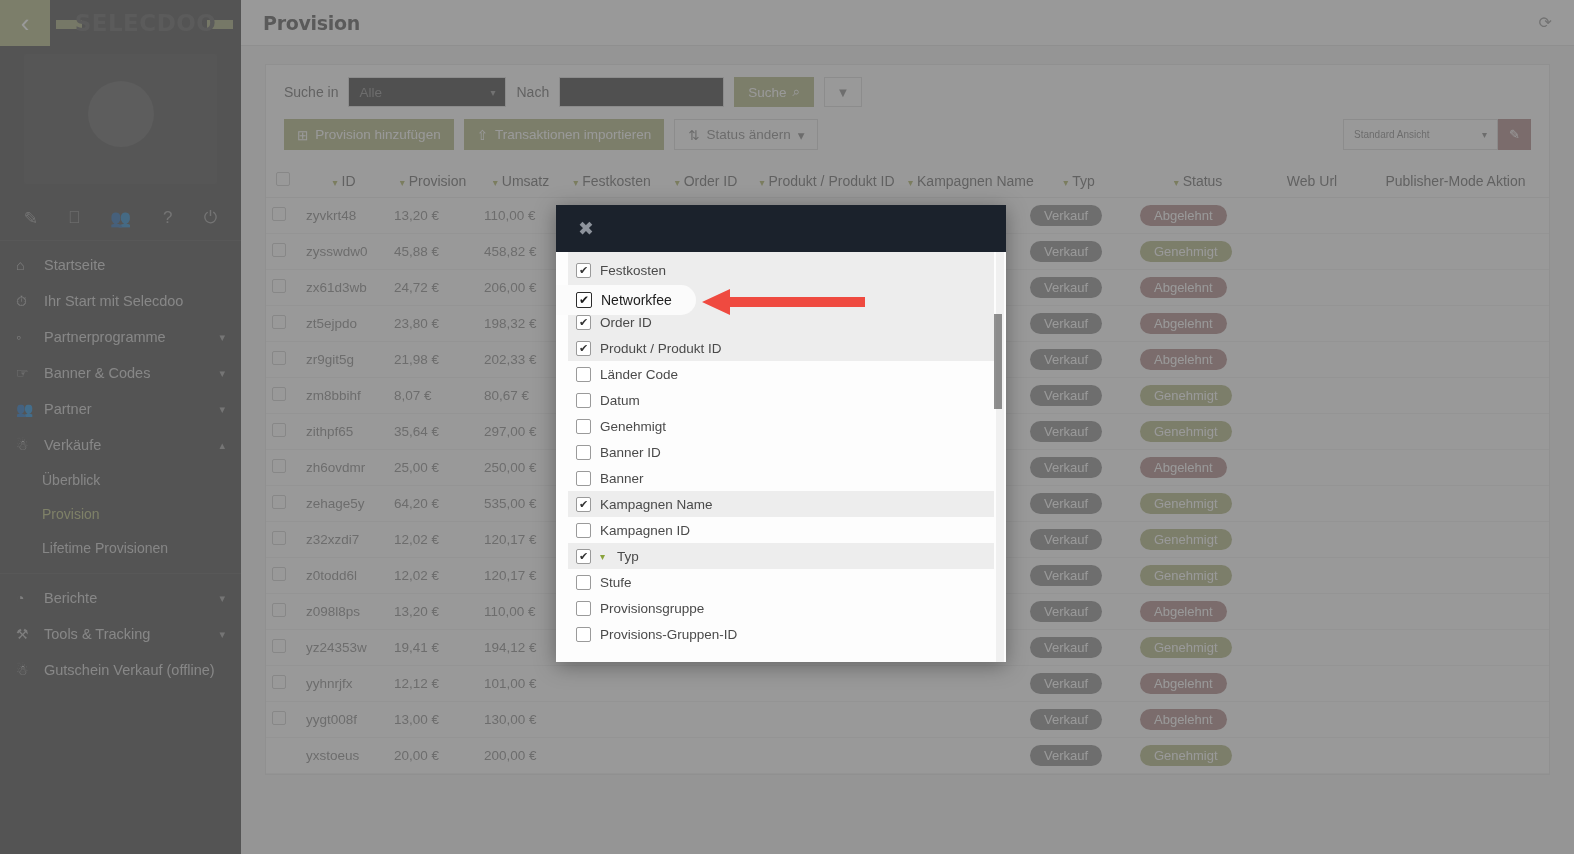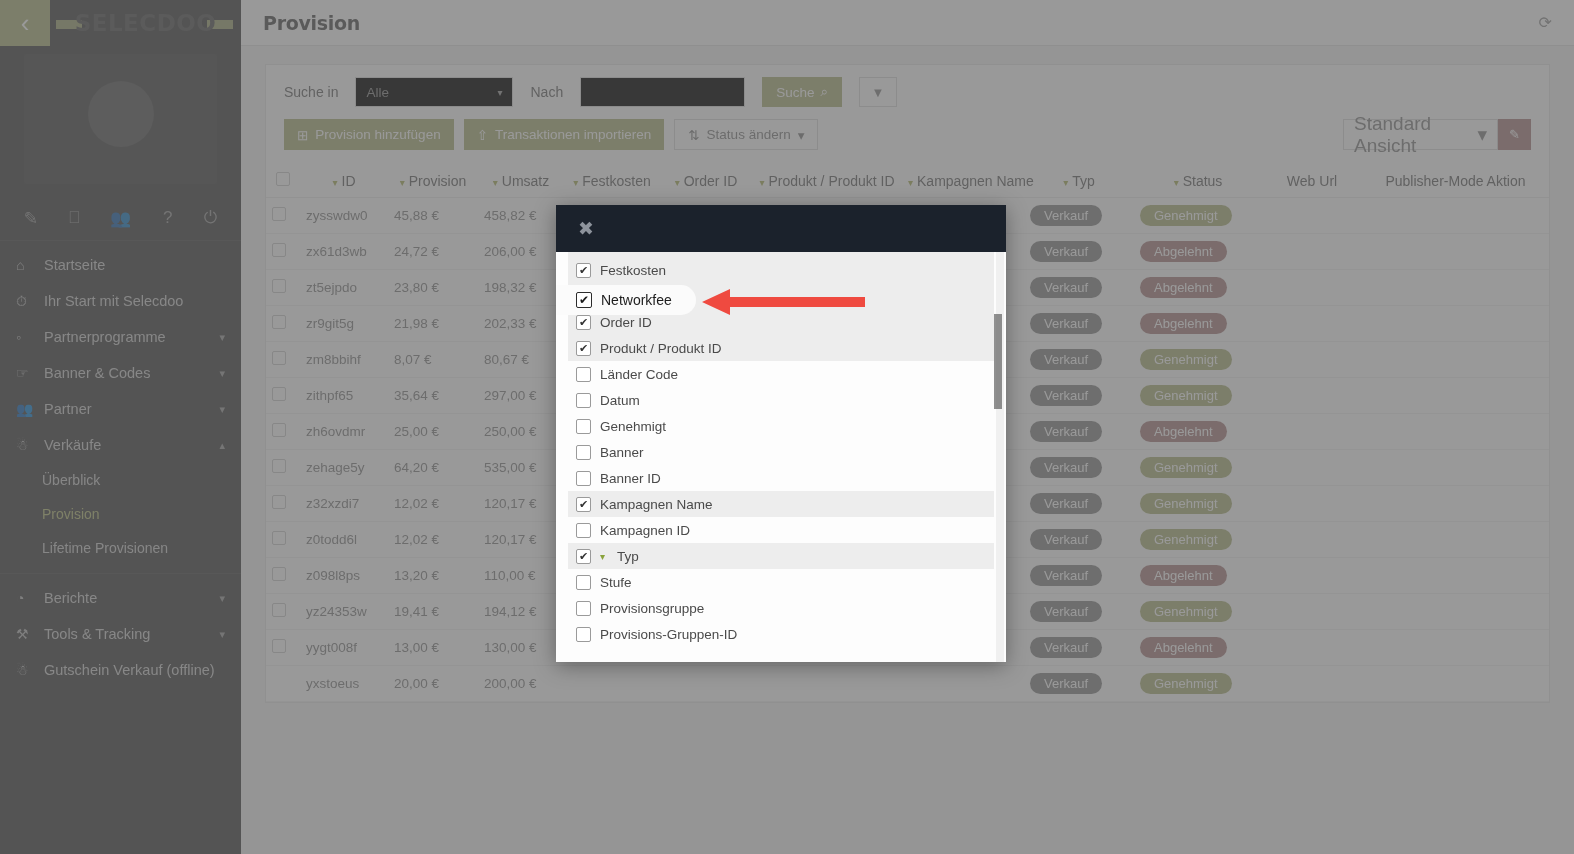--- a/index.html
+++ b/index.html
@@ -92,26 +92,26 @@
     font-weight: bold; font-size: 19px; color: #5a5a5a;
     letter-spacing: -0.3px;
   }
   .topbar-spacer { flex: 1; }
   .refresh-ic { color: #9b9b9b; font-size: 16px; }
 
   .content { padding: 18px 24px 0 24px; }
   .panel { background: #ffffff; border: 1px solid #e6e6e6; }
 
   .filterbar {
-    display: flex; align-items: center; gap: 17px;
+    display: flex; align-items: center; gap: 10px;
     padding: 12px 18px;
   }
   .lbl { font-size: 14px; color: #6f6f6f; }
   .sel, .txt {
-    height: 30px; border: 1px solid #dcdcdc; background: #000000;
+    height: 30px; border: 1px solid #dcdcdc; background: #404040;
     font-size: 13.5px; color: #8b8b8b;
     display: flex; align-items: center; padding: 0 10px;
   }
   .sel { width: 158px; justify-content: space-between; }
   .sel .car { font-size: 10px; color:#9a9a9a; }
   .txt { width: 165px; }
   .btn-green {
     height: 30px; background: #b3b884; color: #fff;
     font-size: 13.5px; display: flex; align-items: center; gap: 6px;
     padding: 0 14px; border: none;
@@ -130,21 +130,21 @@
     font-size: 13.5px; color: #ffffff; background: #b3b884; border: none;
   }
   .abtn.ghost { background: #fff; border: 1px solid #dedede; color: #8a8a8a; }
   .ab-spacer { flex: 1; }
   .viewsel {
     display: flex; align-items: stretch;
   }
   .viewsel .vs-box {
     height: 31px; width: 155px; border: 1px solid #dcdcdc; background:#fff;
     display:flex; align-items:center; justify-content: space-between; padding: 0 10px;
-    font-size: 19px; color: #8b8b8b;
+    font-size: 10px; color: #8b8b8b;
   }
   .viewsel .vs-edit {
     height: 31px; width: 33px; background: #b08a8a; color: #fff;
     display:flex; align-items:center; justify-content:center; font-size: 13px;
   }
 
   
   .tbl { width: 100%; border-collapse: collapse; table-layout: fixed; }
   .tbl th {
     text-align: center; font-size: 14px; color: #6d6d6d; font-weight: normal;
@@ -399,20 +399,34 @@
                 <th><span class="sortc">▾</span><span>Kampagnen Name</span></th>
                 <th><span class="sortc">▾</span><span>Typ</span></th>
                 <th><span class="sortc">▾</span><span>Status</span></th>
                 <th><span>Web Url</span></th>
                 <th><span>Publisher-Mode Aktion</span></th>
               </tr>
           </thead>
           <tbody id="tbody">
               <tr>
                 <td><span class="cbx"></span></td>
+                <td>zyvkrt48</td>
+                <td>13,20 €</td>
+                <td>110,00 €</td>
+                <td></td>
+                <td></td>
+                <td></td>
+                <td></td>
+                <td><span class="pill typ">Verkauf</span></td>
+                <td><span class="pill no">Abgelehnt</span></td>
+                <td></td>
+                <td></td>
+              </tr>
+              <tr>
+                <td><span class="cbx"></span></td>
                 <td>zysswdw0</td>
                 <td>45,88 €</td>
                 <td>458,82 €</td>
                 <td></td>
                 <td></td>
                 <td></td>
                 <td></td>
                 <td><span class="pill typ">Verkauf</span></td>
                 <td><span class="pill ok">Genehmigt</span></td>
                 <td></td>
@@ -562,20 +576,34 @@
                 <td><span class="cbx"></span></td>
                 <td>yz24353w</td>
                 <td>19,41 €</td>
                 <td>194,12 €</td>
                 <td></td>
                 <td></td>
                 <td></td>
                 <td></td>
                 <td><span class="pill typ">Verkauf</span></td>
                 <td><span class="pill ok">Genehmigt</span></td>
+                <td></td>
+                <td></td>
+              </tr>
+              <tr>
+                <td><span class="cbx"></span></td>
+                <td>yyhnrjfx</td>
+                <td>12,12 €</td>
+                <td>101,00 €</td>
+                <td></td>
+                <td></td>
+                <td></td>
+                <td></td>
+                <td><span class="pill typ">Verkauf</span></td>
+                <td><span class="pill no">Abgelehnt</span></td>
                 <td></td>
                 <td></td>
               </tr>
               <tr>
                 <td><span class="cbx"></span></td>
                 <td>yygt008f</td>
                 <td>13,00 €</td>
                 <td>130,00 €</td>
                 <td></td>
                 <td></td>
@@ -639,25 +667,25 @@
           <div class="opt">
             <span class="ocb"></span>
             <span class="olbl">Datum</span>
           </div>
           <div class="opt">
             <span class="ocb"></span>
             <span class="olbl">Genehmigt</span>
           </div>
           <div class="opt">
             <span class="ocb"></span>
+            <span class="olbl">Banner ID</span>
+          </div>
+          <div class="opt">
+            <span class="ocb"></span>
             <span class="olbl">Banner</span>
-          </div>
-          <div class="opt">
-            <span class="ocb"></span>
-            <span class="olbl">Banner ID</span>
           </div>
           <div class="opt shade">
             <span class="ocb">✔</span>
             <span class="olbl">Kampagnen Name</span>
           </div>
           <div class="opt">
             <span class="ocb"></span>
             <span class="olbl">Kampagnen ID</span>
           </div>
           <div class="opt shade">

